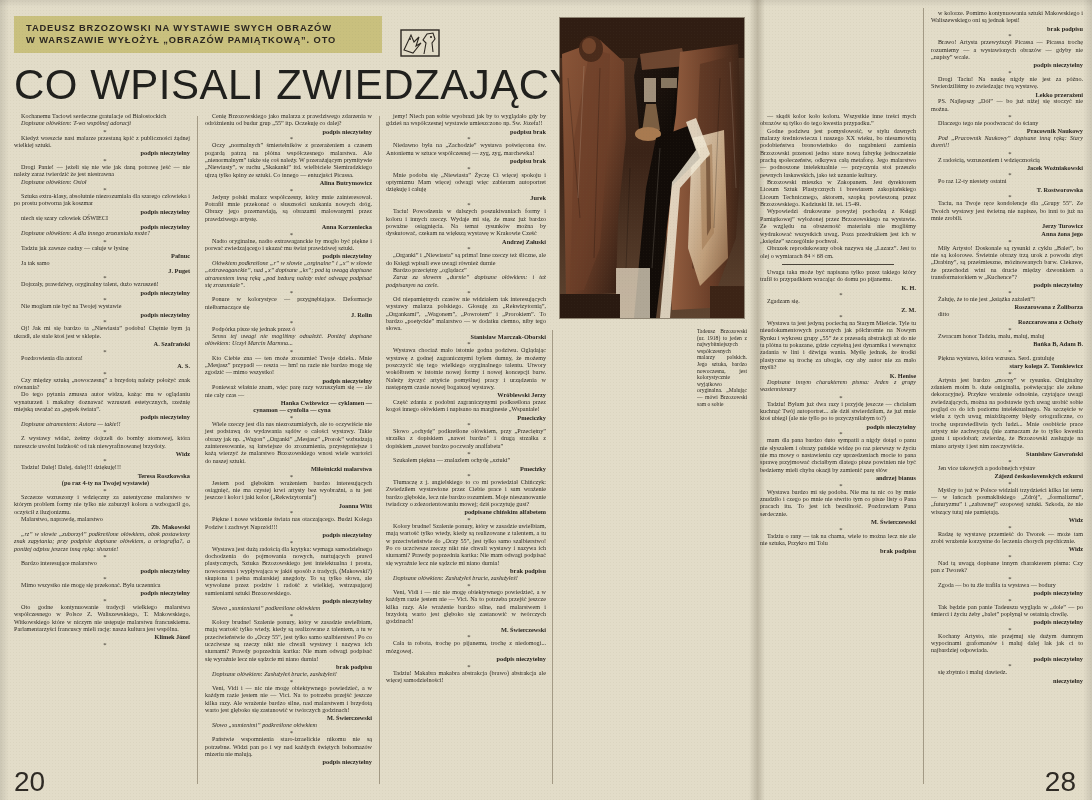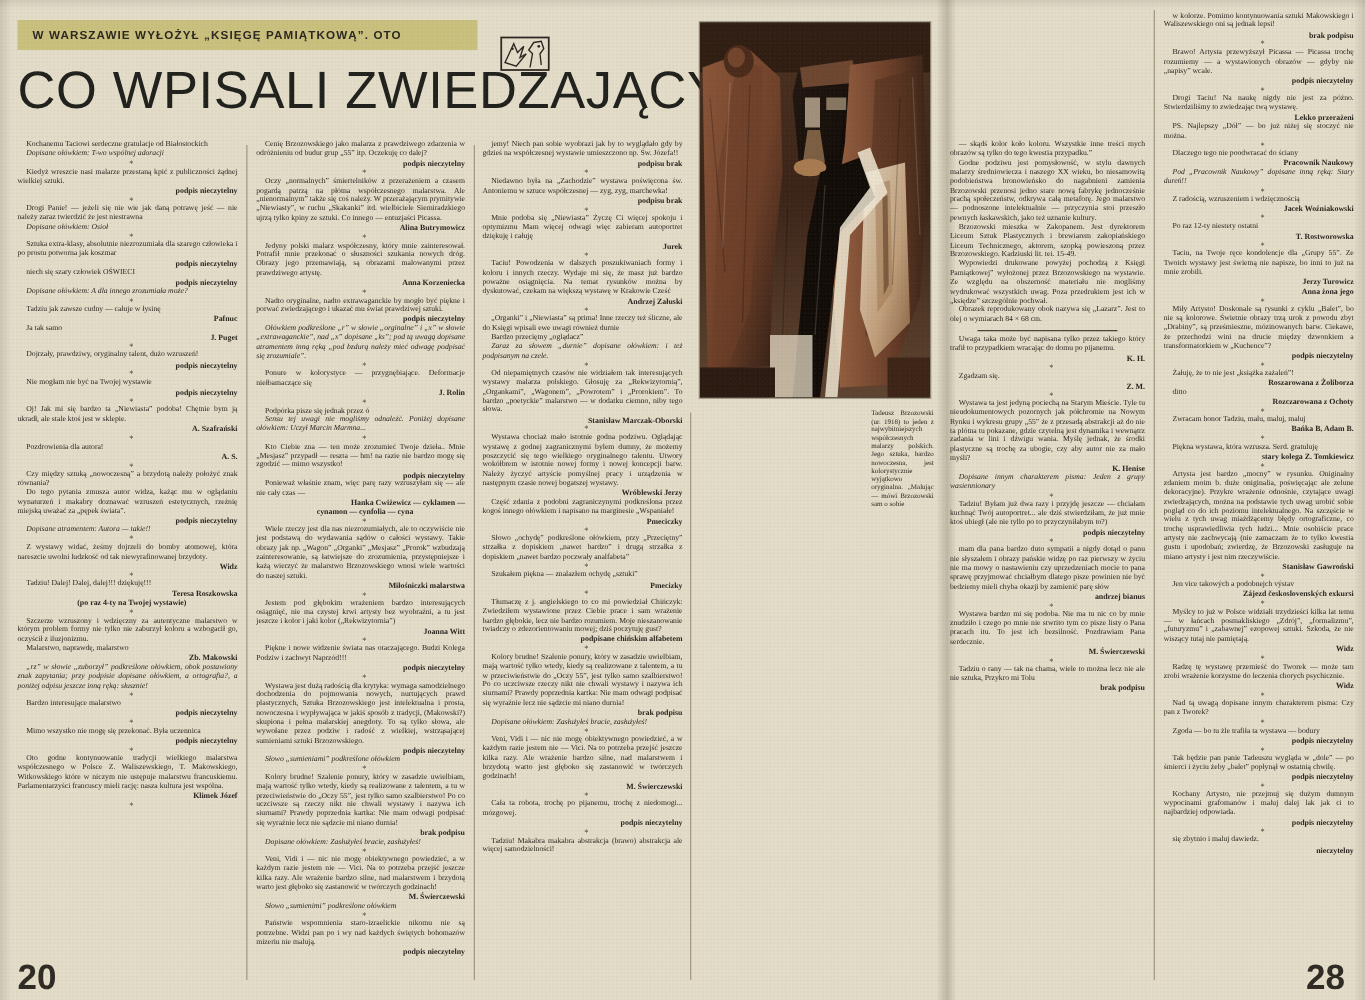--- a/index.html
+++ b/index.html
@@ -106,35 +106,36 @@
   #plate .art{position:absolute;inset:0;}
   .cap{
     position:absolute;
     font-size:5.6px;line-height:6.6px;text-align:justify;color:#2a2620;
   }
 
   
   .folio{
     position:absolute;bottom:2px;
     font-family:"Liberation Sans", sans-serif;
-    font-size:28px;color:#2e2a24;font-weight:bold;
+    font-size:28px;color:#2e2a24;font-weight:normal;
   }
   #folio-left{left:14px;}
   #folio-right{right:16px;}
 </style>
 </head>
 <body>
 
 <div id="spread">
 
   <div class="page" id="page-left">
 
     <div id="masthead">
       <div id="kicker">
-        <div class="k-line">W WARSZAWIE WYŁOŻYŁ „KSIĘGĘ PAMIĄTKOWĄ”. OTO</div>
+        <div class="k-line">TADEUSZ BRZOZOWSKI NA WYSTAWIE SWYCH OBRAZÓW</div>
+        <div class="k-line">W WARSZAWIE WYŁOŻYŁ „OBRAZÓW PAMIĄTKOWĄ”. OTO</div>
       </div>
       <div id="facelogo">
         <svg viewBox="0 0 40 30" width="40" height="30">
           <rect x="1" y="2" width="38" height="26" fill="none" stroke="#2b2620" stroke-width="1.4"></rect>
           <path d="M4 22 L11 7 L14 14 L19 9 L16 18 L21 15 L13 25 Z" fill="none" stroke="#2b2620" stroke-width="1.1"></path>
           <path d="M24 26 L26 15 L23 12 L27 6 L33 5 L35 11 L32 15 L33 24" fill="none" stroke="#2b2620" stroke-width="1.1"></path>
           <circle cx="31" cy="9" r="1.1" fill="#2b2620"></circle>
           <circle cx="10" cy="11" r="1.0" fill="#2b2620"></circle>
         </svg>
       </div>

